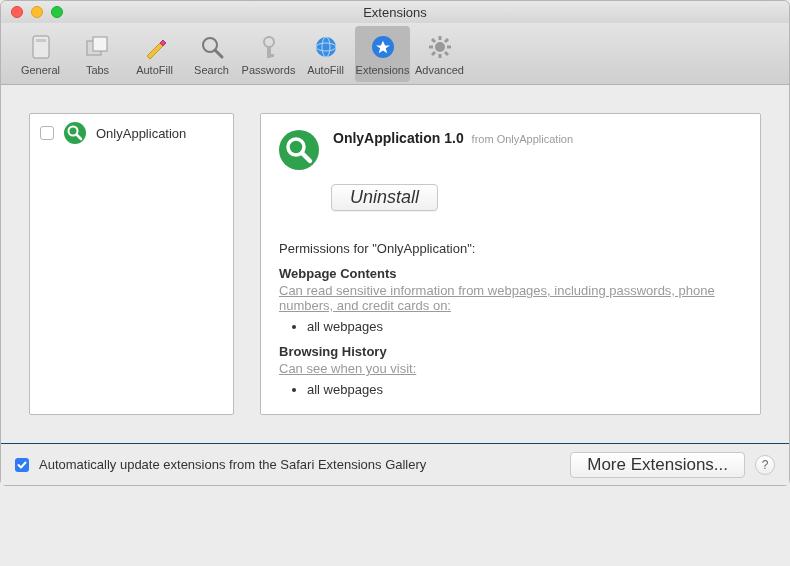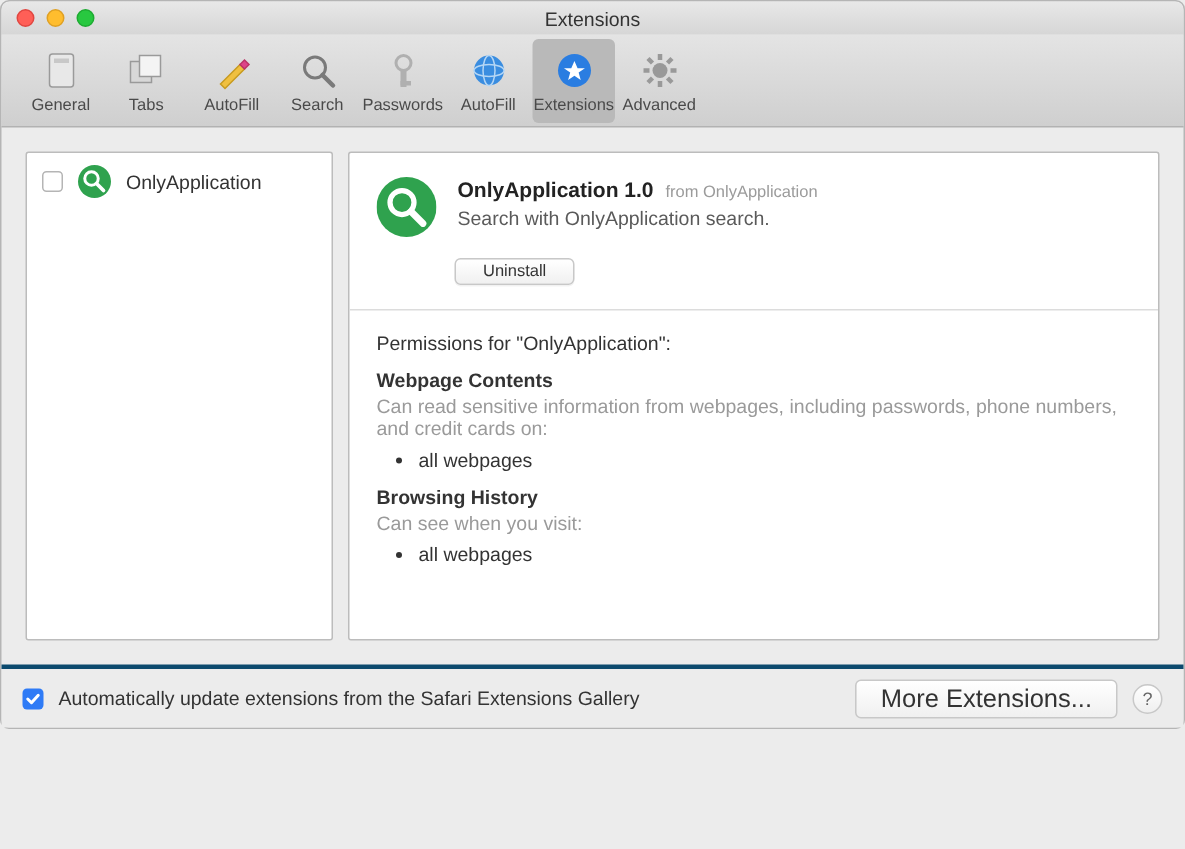--- a/index.html
+++ b/index.html
@@ -76,22 +76,22 @@
       align-items: center;
       justify-content: center;
       margin-bottom: 2px;
     }
     .toolbar-item.active {
       background: #b9b9b9;
     }
     .content {
       flex: 1;
       display: flex;
-      gap: 10px;
-      padding: 16px;
+      gap: 26px;
+      padding: 28px;
       min-height: 0;
     }
     .sidebar {
       width: 205px;
       background: #fff;
       border: 1px solid #bcbcbc;
       border-radius: 2px;
       overflow-y: auto;
     }
     .sidebar-row {
@@ -131,39 +131,40 @@
     .ext-title-line { font-size: 14px; }
     .ext-title { font-weight: 600; color: #222; }
     .ext-from { color: #9b9b9b; font-size: 11px; margin-left: 4px; }
     .ext-desc { color: #5a5a5a; margin-top: 4px; font-size: 13px; }
     .uninstall-row { padding: 6px 18px 16px 70px; }
     .btn {
       background: linear-gradient(#ffffff, #f0f0f0);
       border: 1px solid #c8c8c8;
       border-radius: 4px;
       padding: 2px 18px;
-      font-size: 11px;
+      font-size: 18px;
       color: #333;
       cursor: default;
       box-shadow: 0 1px 0 rgba(0,0,0,0.05);
+      font-style: italic;
     }
     .divider { height: 1px; background: #dcdcdc; margin: 0; }
     .perms {
       padding: 14px 18px 18px 18px;
       font-size: 13px;
       color: #333;
     }
     .perms-title { color: #333; margin-bottom: 10px; }
     .perm-heading { font-weight: 600; margin-top: 10px; margin-bottom: 2px; }
-    .perm-desc { color: #9a9a9a; margin-bottom: 6px; }
+    .perm-desc { color: #9a9a9a; margin-bottom: 6px; text-decoration: underline; }
     .perm-list { padding-left: 28px; }
     .perm-list li { margin: 2px 0; color: #333; }
     .footer {
       height: 42px;
-      border-top: 3px solid #0c4a6e;
+      border-top: 1px solid #0c4a6e;
       display: flex;
       align-items: center;
       padding: 0 14px;
       gap: 10px;
       background: #ececec;
     }
     .mac-checkbox {
       width: 14px; height: 14px;
       border-radius: 3px;
       background: #2f7bf6;
@@ -312,21 +313,20 @@
               <circle cx="20" cy="20" r="20" fill="#2fa24e"></circle>
               <circle cx="17" cy="17" r="8" fill="none" stroke="#fff" stroke-width="3.5"></circle>
               <line x1="23" y1="23" x2="31" y2="31" stroke="#fff" stroke-width="4.5" stroke-linecap="round"></line>
             </svg>
         </div>
         <div>
           <div class="ext-title-line">
             <span class="ext-title">OnlyApplication 1.0</span>
             <span class="ext-from"><span>from</span> <span>OnlyApplication</span></span>
           </div>
-          <div class="ext-desc">Search with OnlyApplication search.</div>
         </div>
       </div>
       <div class="uninstall-row">
         <button class="btn">Uninstall</button>
       </div>
       <div class="divider"></div>
       <div class="perms">
         <div class="perms-title">Permissions for "OnlyApplication":</div>
 
         <div class="perm-heading">Webpage Contents</div>

